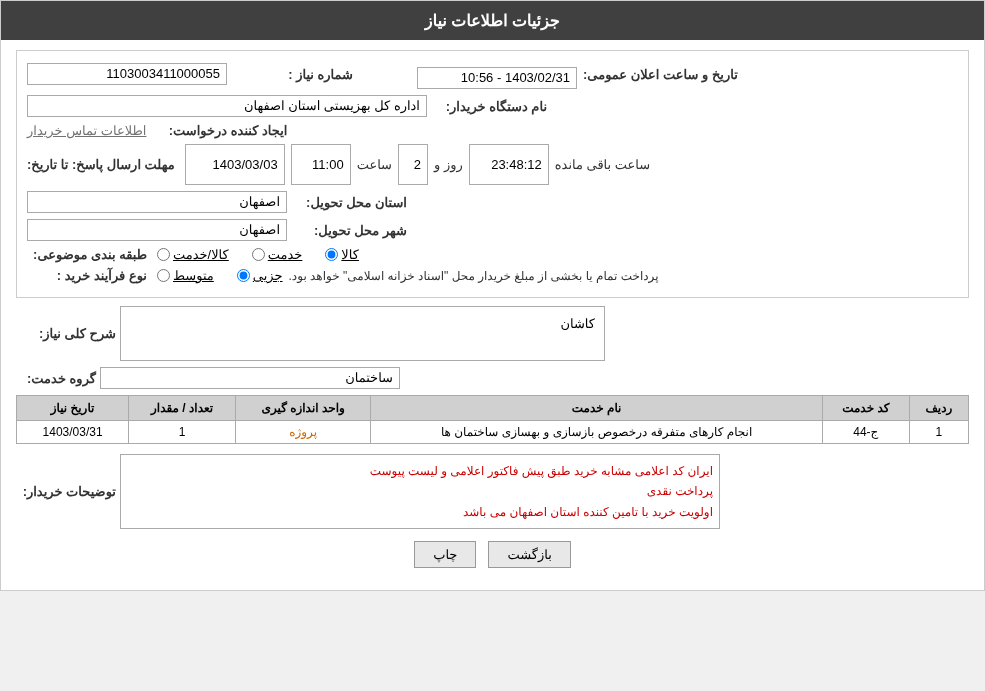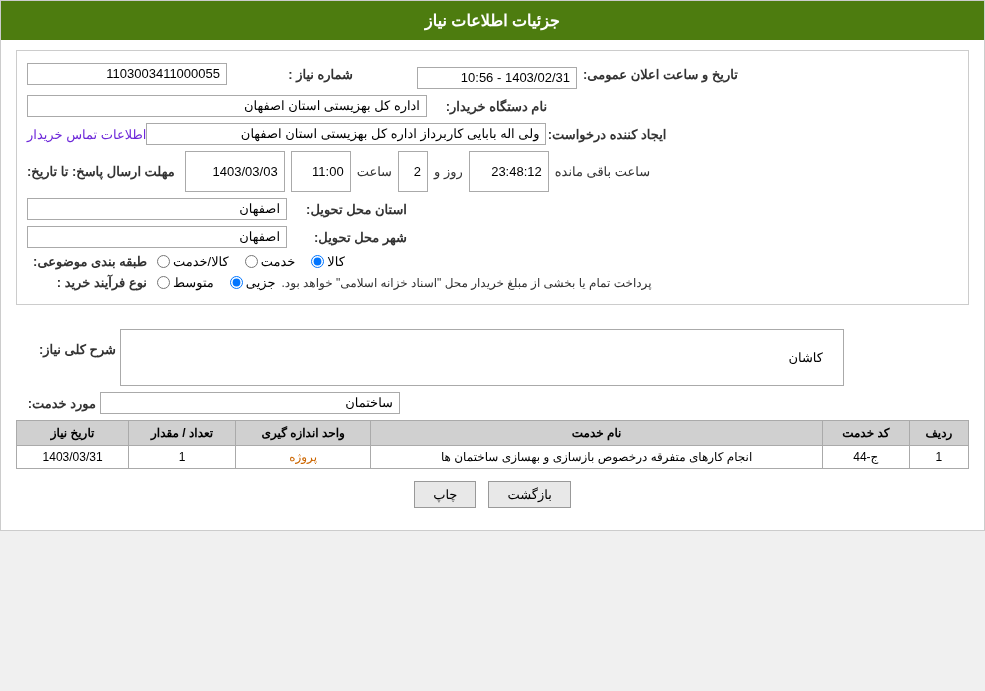--- a/index.html
+++ b/index.html
@@ -9,21 +9,21 @@
       background: #f0f0f0;
       direction: rtl;
     }
     .main-container {
       width: 985px;
       margin: 0 auto;
       background: #fff;
       border: 1px solid #ccc;
     }
     .page-header {
-      background: #4d7c0f;
+      background: #404040;
       color: #fff;
       text-align: center;
       padding: 10px 0;
       font-size: 16px;
       font-weight: bold;
     }
     .content-area {
       padding: 10px 15px;
     }
     .info-section {
@@ -56,23 +56,24 @@
       min-width: 400px;
     }
     .value-box-medium {
       min-width: 260px;
     }
     .value-box-small {
       min-width: 120px;
       margin-top: 8px;
     }
     .link-text {
-      color: #6d28d9;
+      color: #737373;
+      text-decoration: underline;
       cursor: pointer;
-      margin-right: 0;
+      margin-right: 21px;
     }
     .row-complex {
       display: flex;
       align-items: center;
       justify-content: flex-end;
       margin-bottom: 6px;
       gap: 6px;
     }
     .inline-label {
       white-space: nowrap;
@@ -80,22 +81,23 @@
     }
     .small-box {
       border: 1px solid #aaa;
       padding: 12px 6px;
       min-height: 22px;
       background: #fff;
     }
     .radio-group {
       display: flex;
       align-items: center;
-      gap: 16px;
+      gap: 23px;
       flex-direction: row-reverse;
+      text-decoration: underline;
     }
     .radio-item {
       display: flex;
       align-items: center;
       gap: 3px;
     }
     .note-text {
       color: #333;
       font-size: 12px;
       margin-right: 8px;
@@ -110,23 +112,22 @@
     .group-row {
       display: flex;
       align-items: center;
       margin-bottom: 6px;
       justify-content: flex-end;
     }
     .sharh-box {
       border: 1px solid #aaa;
       background: #fff;
       min-height: 55px;
-      width: 724px;
-      padding: 20px;
-      margin-top: 16px;
+      width: 485px;
+      padding: 9px;
     }
     table.service-table {
       width: 100%;
       border-collapse: collapse;
       margin-bottom: 10px;
       font-size: 12px;
     }
     table.service-table th {
       background: #d0d0d0;
       border: 1px solid #aaa;
@@ -191,21 +192,20 @@
         </div>
       </div>
 
       <div class="row">
         <span class="label">نام دستگاه خریدار:</span>
         <div class="value-box value-box-wide">اداره کل بهزیستی استان اصفهان</div>
       </div>
 
       <div class="row">
         <span class="label">ایجاد کننده درخواست:</span>
-        <div class="value-box value-box-wide">ولی اله بابایی کاربرداز اداره کل بهزیستی استان اصفهان</div>
         <span class="link-text">اطلاعات تماس خریدار</span>
       </div>
 
       <div class="row-complex">
         <span class="inline-label">ساعت باقی مانده</span>
         <div class="small-box" style="min-width:80px;">23:48:12</div>
         <span class="inline-label">روز و</span>
         <div class="small-box" style="min-width:30px;">2</div>
         <span class="inline-label">ساعت</span>
         <div class="small-box" style="min-width:60px;">11:00</div>
@@ -259,21 +259,21 @@
     </div>
 
     <div class="group-row">
       <div class="sharh-box">کاشان</div>
       <span class="label" style="min-width:100px;">شرح کلی نیاز:</span>
     </div>
 
 
     <div class="group-row">
       <div class="value-box" style="min-width:300px;">ساختمان</div>
-      <span class="label" style="min-width:80px;">مورد خدمت:</span>
+      <span class="label" style="min-width:80px;">گروه خدمت:</span>
     </div>
 
     <table class="service-table">
       <thead>
         <tr>
           <th>ردیف</th>
           <th>کد خدمت</th>
           <th>نام خدمت</th>
           <th>واحد اندازه گیری</th>
           <th>تعداد / مقدار</th>
@@ -285,20 +285,28 @@
           <td>1</td>
           <td>ج-44</td>
           <td>انجام کارهای متفرقه درخصوص بازسازی و بهسازی ساختمان ها</td>
           <td class="orange-text">پروژه</td>
           <td>1</td>
           <td>1403/03/31</td>
         </tr>
       </tbody>
     </table>
 
+    <div class="group-row">
+      <div class="tozih-box">
+        <div>ایران کد اعلامی مشابه خرید طبق پیش فاکتور اعلامی و لیست پیوست</div>
+        <div>پرداخت نقدی</div>
+        <div>اولویت خرید با تامین کننده استان اصفهان  می باشد</div>
+      </div>
+      <span class="label" style="min-width:100px;">توضیحات خریدار:</span>
+    </div>
 
     <div class="buttons-row">
       <button class="btn">بازگشت</button>
       <button class="btn">چاپ</button>
     </div>
 
   </div>
 </div>
 
 </body></html>

